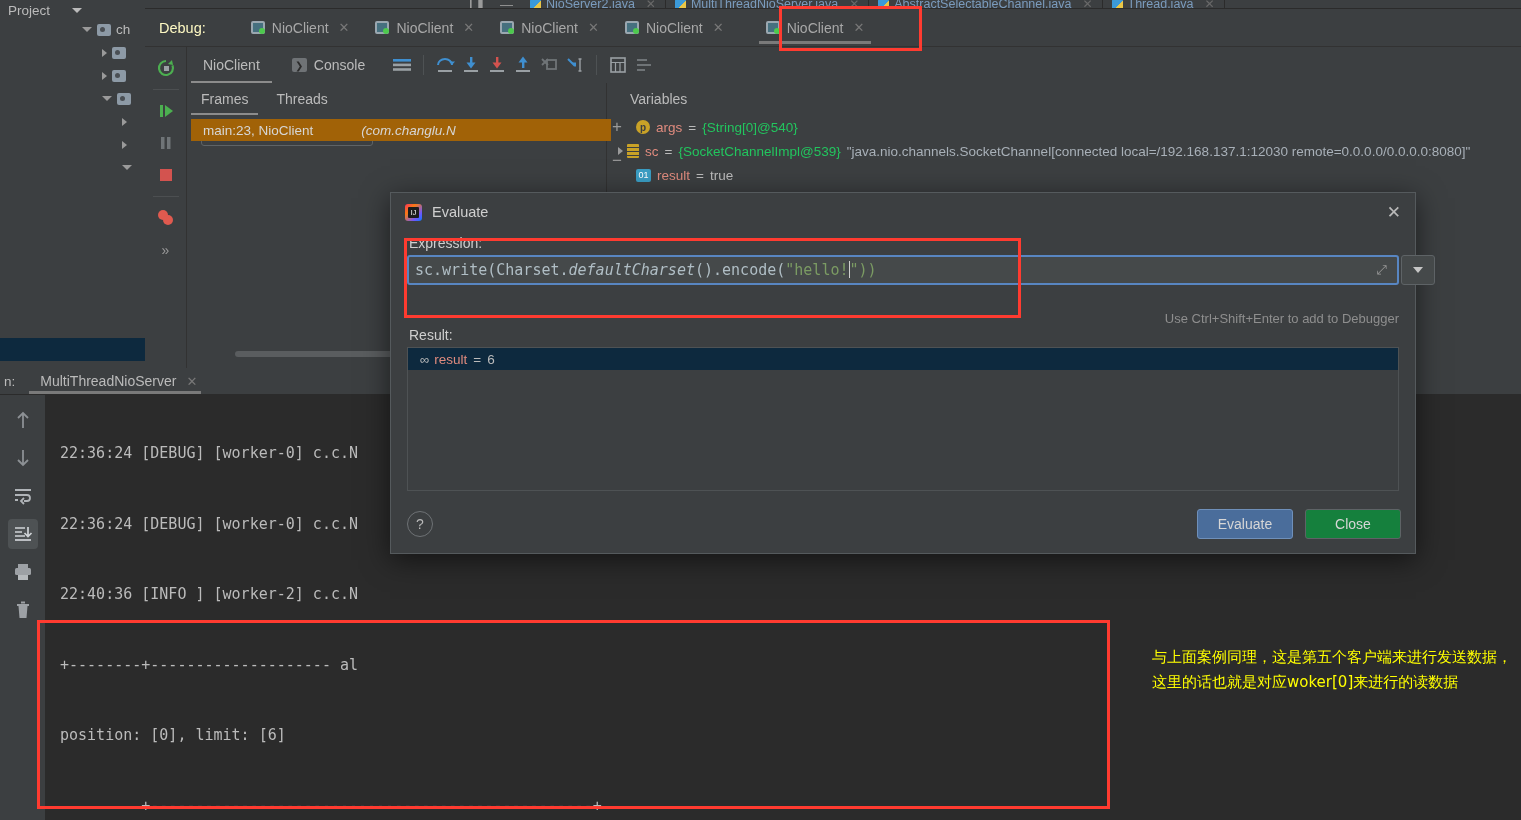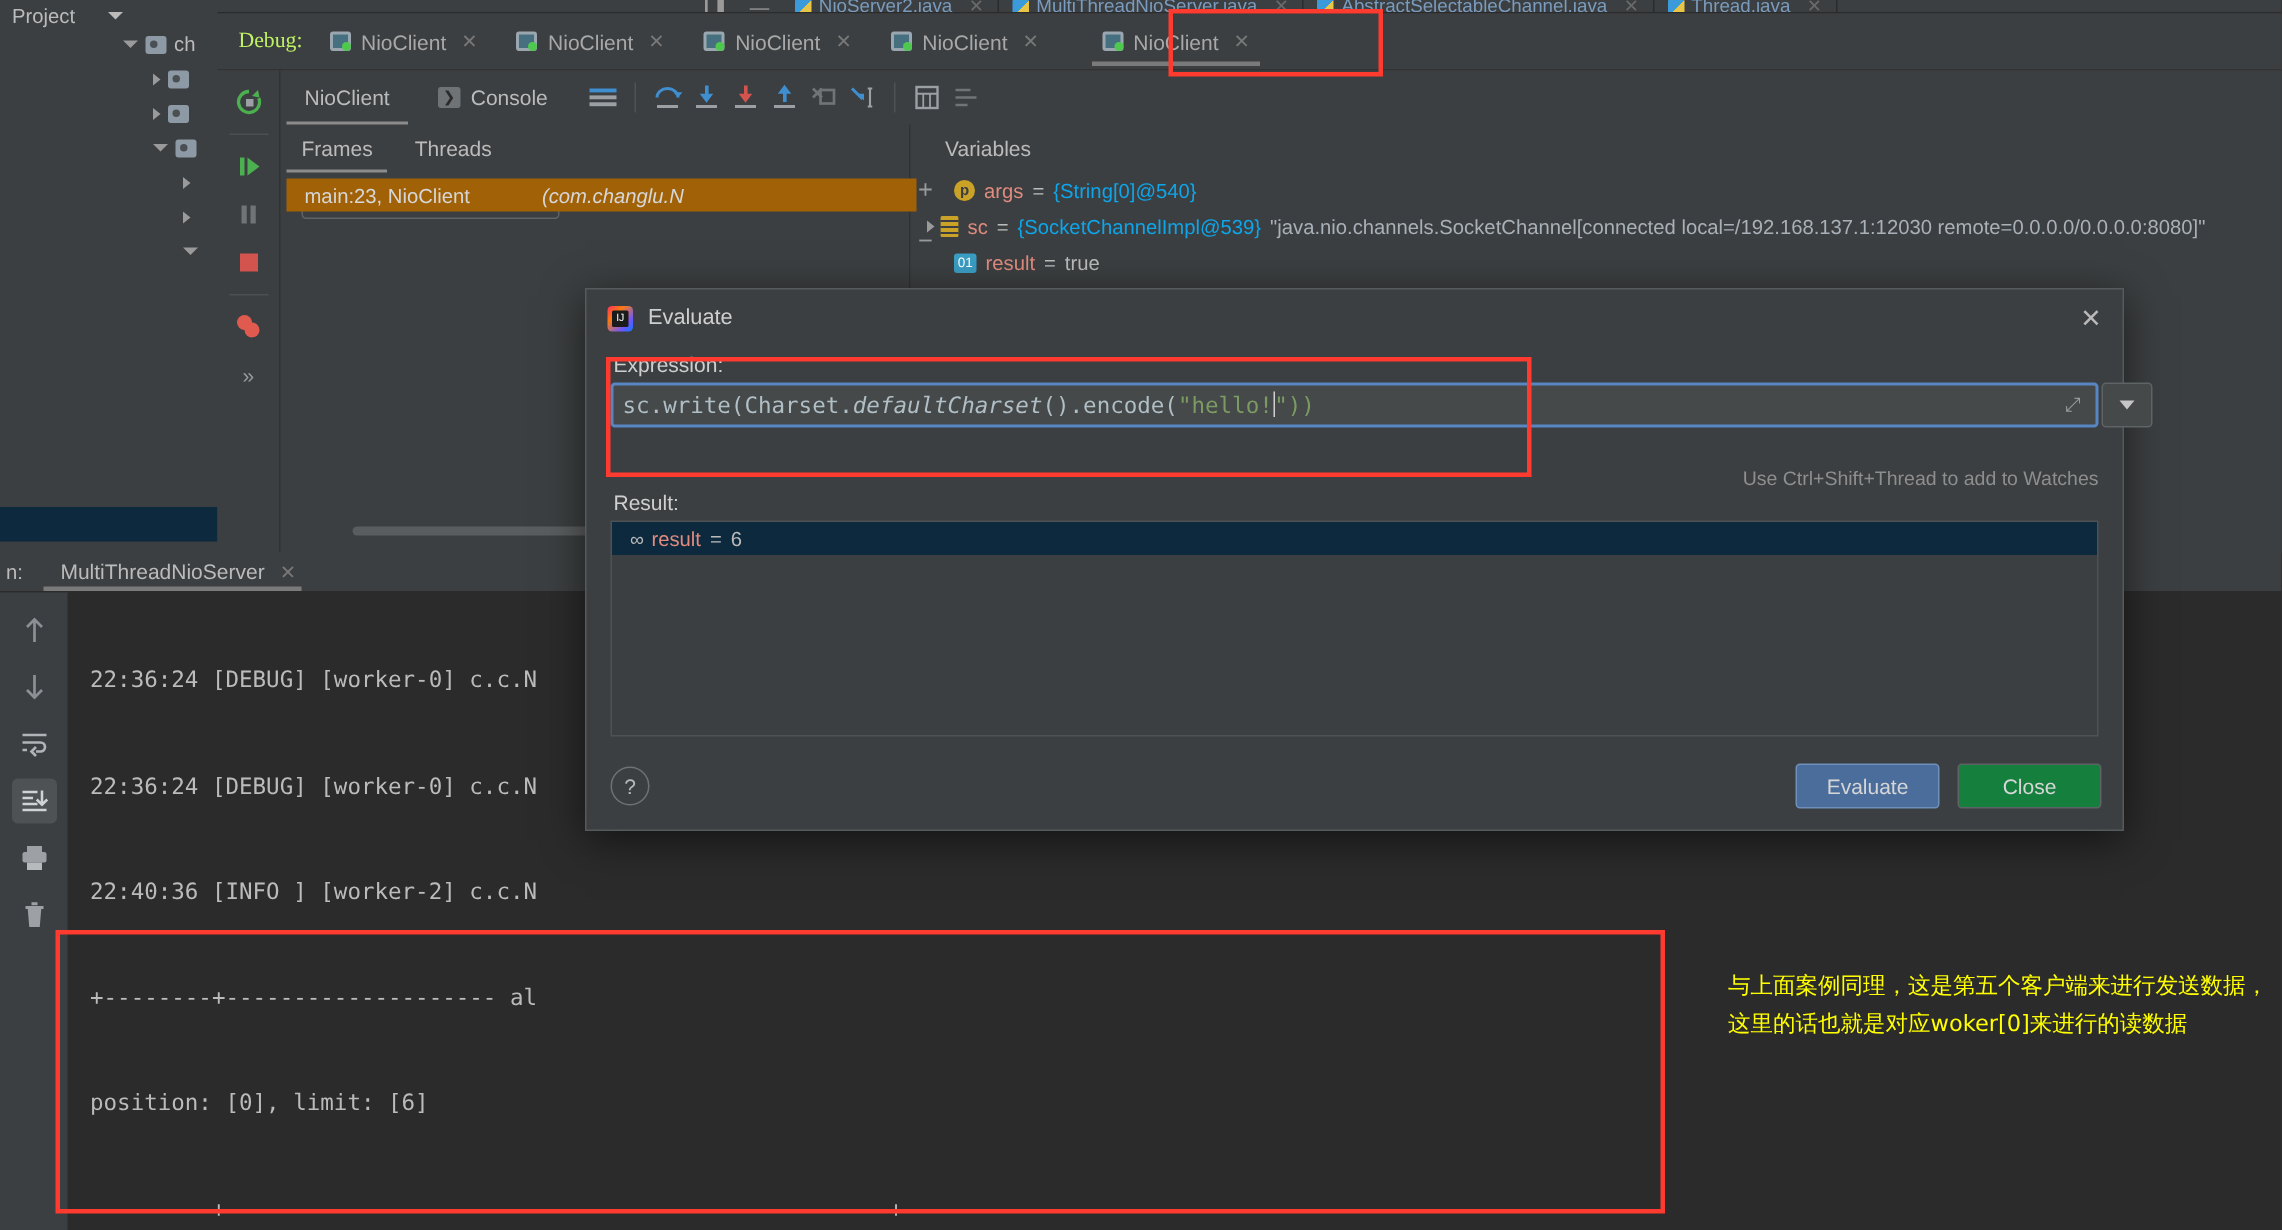--- a/index.html
+++ b/index.html
@@ -63,21 +63,21 @@
   
   #debug-window {
     left:145px; top:8px; width:1521px; height:360px;
     background:#3c3f41; border-top:1px solid #2b2b2b;
   }
   #debug-tabbar {
     display:flex; align-items:center; height:38px;
     padding-left:14px; gap:0px; background:#3c3f41;
     border-bottom:1px solid #323232;
   }
-  #debug-label { color:#bef264; font-size:14.5px; margin-right:5px;font-family:Liberation Serif, serif; }
+  #debug-label { color:#fef9c3; font-size:14.5px; margin-right:32px; }
   .dtab {
     display:flex; align-items:center; gap:7px; padding:0 13px; height:38px;
     color:#a8a8a8; font-size:14px; white-space:nowrap; position:relative;
   }
   .dtab .runicon {
     width:14px;height:13px;border:2px solid #9aa7b0;border-radius:2px;position:relative;flex:none;
     background:#46707f;
   }
   .dtab .runicon:after{content:"";position:absolute;right:-2px;bottom:-2px;width:6px;height:6px;border-radius:50%;background:#4ec94e;}
   .dtab .dx { color:#787878; font-size:13px; margin-left:3px; }
@@ -133,21 +133,21 @@
   #vars-header { height:32px; display:flex; align-items:center; padding-left:22px; color:#bbbbbb; font-size:14px; }
   #vars-plusminus { position:absolute; left:4px; top:34px; display:flex; flex-direction:column; align-items:center; gap:14px; color:#9a9a9a; font-size:17px;}
   .varrow { display:flex; align-items:center; gap:6px; height:24px; padding-left:28px; white-space:nowrap; font-size:13.5px; }
   .vtri { width:0;height:0;border-left:5px solid #9a9a9a;border-top:4px solid transparent;border-bottom:4px solid transparent; flex:none; margin-right:-2px;}
   .v-ic-p { width:14px;height:14px;border-radius:50%;background:#c9a227;color:#3c3f41;font-size:10px;display:flex;align-items:center;justify-content:center;flex:none;font-weight:bold;}
   .v-ic-obj { width:12px;height:14px;background:#c9a227;flex:none;border-radius:1px;
     background-image:repeating-linear-gradient(#c9a227 0 3px,#3c3f41 3px 4px); }
   .v-ic-b { width:15px;height:13px;background:#3a9ec4;color:#fff;font-size:9px;display:flex;align-items:center;justify-content:center;flex:none;border-radius:2px;}
   .vname { color:#e08b7e; }
   .veq { color:#bbbbbb; }
-  .vtype { color:#0ea5e9; }
+  .vtype { color:#22c55e; }
   .vstr { color:#a8b0b8; }
   .vbool { color:#bbbbbb; }
 
   
   #console-window { left:0; top:368px; width:1521px; height:452px; background:#2b2b2b; }
   #console-tabbar {
     position:absolute; left:0; top:0; width:1521px; height:27px; background:#3c3f41;
     display:flex; align-items:center; gap:6px; padding-left:4px; border-bottom:1px solid #2b2b2b;
   }
   #console-tabbar .cw-label { color:#bbbbbb; font-size:13.5px; margin-right:4px; }
@@ -617,21 +617,21 @@
   </div>
 
   <div id="eval-expr-field">
     <span class="code"><span>sc.write(Charset.</span><span class="ital">defaultCharset</span><span>().encode(</span><span class="str">"hello!</span><span class="cursor"></span><span class="str">"))</span></span>
     <span id="expr-expand">⤢</span>
   </div>
   <div class="abs" style="left:1010px;top:62px;width:34px;height:30px;background:#45494a;border:1px solid #5e6366;border-radius:3px;display:flex;align-items:center;justify-content:center;">
     <span style="width:0;height:0;border-left:5px solid transparent;border-right:5px solid transparent;border-top:6px solid #c6c6c6;"></span>
   </div>
 
-  <div id="eval-hint">Use Ctrl+Shift+Thread to add to Watches</div>
+  <div id="eval-hint">Use Ctrl+Shift+Enter to add to Debugger</div>
 
   <div id="eval-result-label">
     <span>Result:</span>
   </div>
 
   <div id="eval-result-box">
     <div id="eval-result-row">
       <span class="inf">∞</span>
       <span class="vname">result</span>
       <span class="veq"> = </span>

